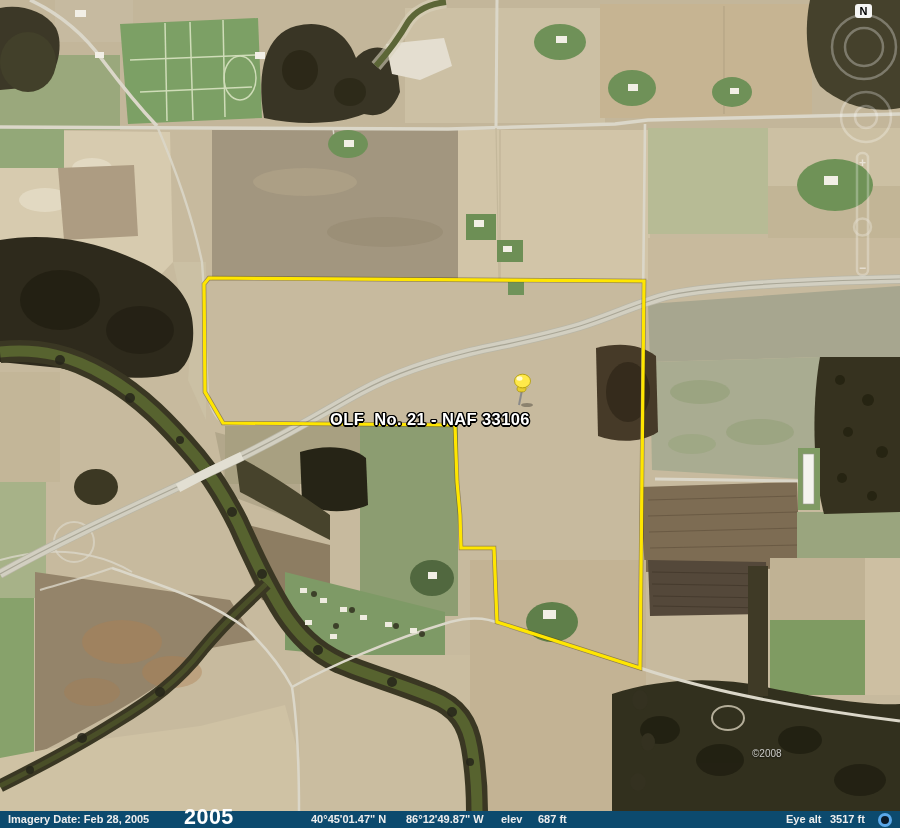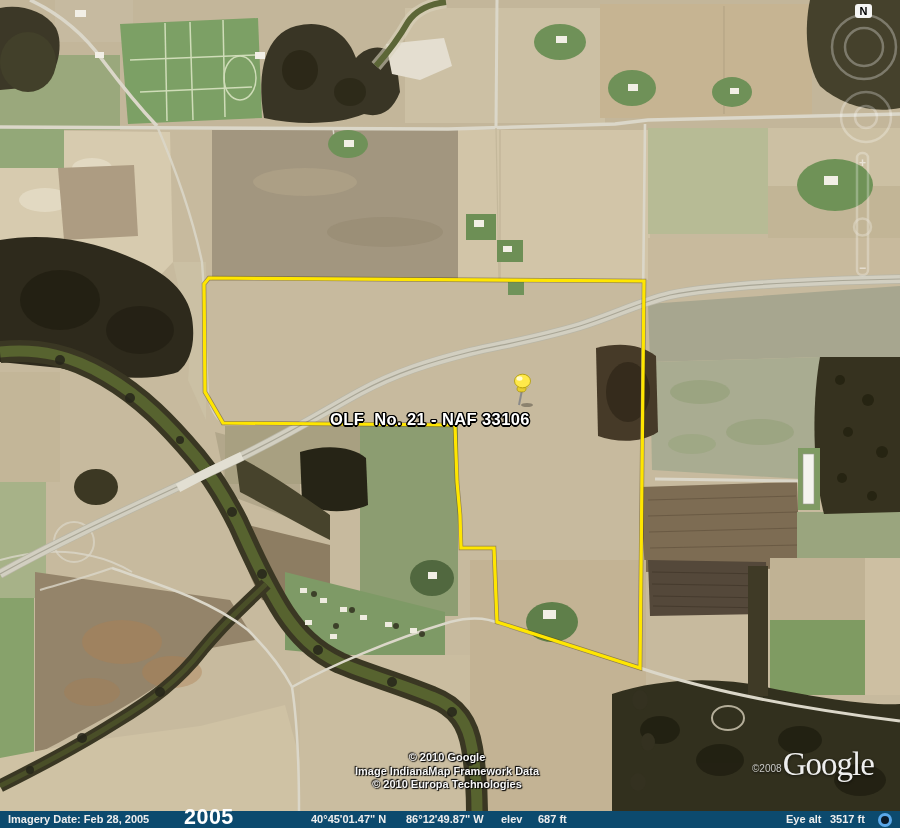--- a/index.html
+++ b/index.html
@@ -282,29 +282,23 @@
     </g>
   </g>
   <rect x="855" y="4" width="17" height="14" rx="3" fill="#ffffff" opacity=".95"></rect>
   <text x="863.5" y="15" font-family="Liberation Sans, sans-serif" font-size="11" font-weight="bold" fill="#000" text-anchor="middle">N</text>
   <text x="862.5" y="167" font-size="12" font-weight="bold" fill="#ffffff" opacity=".55" text-anchor="middle">+</text>
   <text x="862.5" y="272" font-size="12" font-weight="bold" fill="#ffffff" opacity=".55" text-anchor="middle">−</text>
 </svg>
 
 <div class="placemark-label">OLF  No. 21 - NAF 33106</div>
 
-<div class="credits">
-  <div>© 2010 Google</div>
-  <div>Image IndianaMap Framework Data</div>
-  <div>© 2010 Europa Technologies</div>
-</div>
 
 <div class="watermark">
   <span class="wm-year">©2008</span>
-  <span class="wm-brand">Google</span>
 </div>
 
 <div class="status-bar">
   <span style="left:8px">Imagery Date: Feb 28, 2005</span>
   <span class="year-badge" style="left:184px">2005</span>
   <span style="left:311px">40°45'01.47" N</span>
   <span style="left:406px">86°12'49.87" W</span>
   <span style="left:501px">elev</span>
   <span style="left:538px">687 ft</span>
   <span style="left:786px">Eye alt</span>

